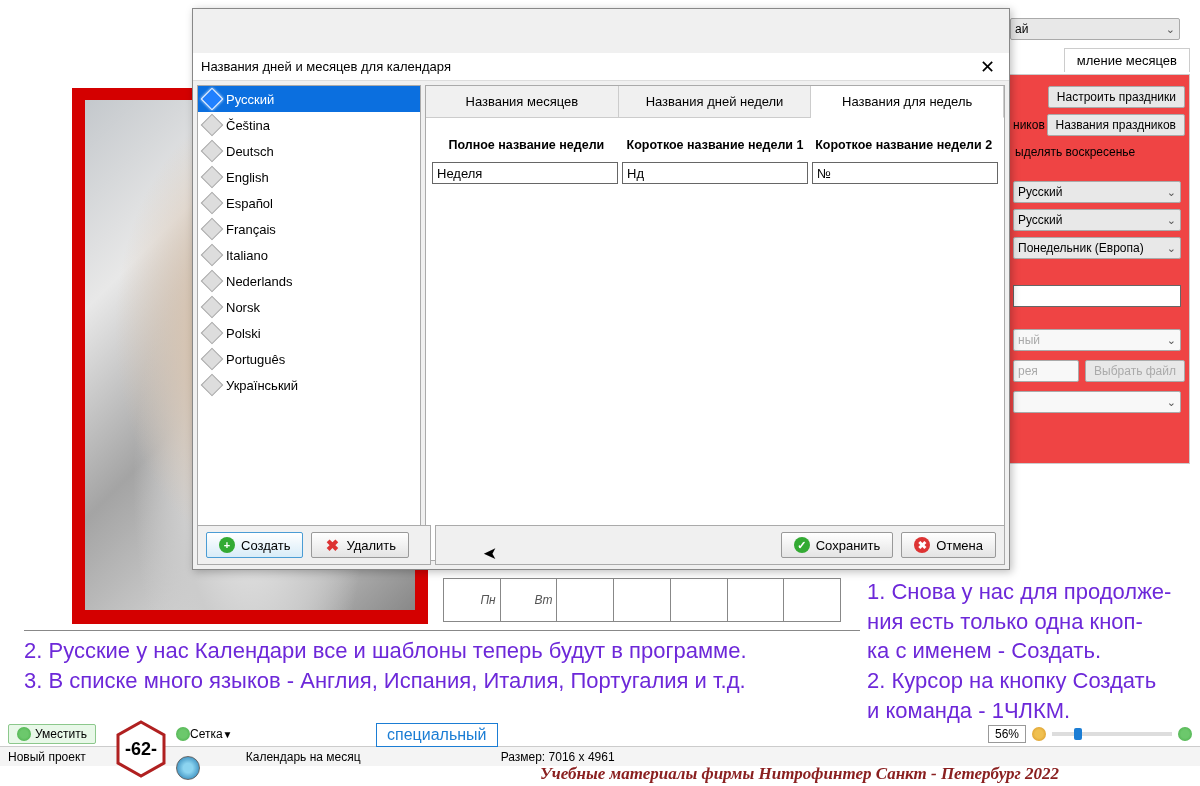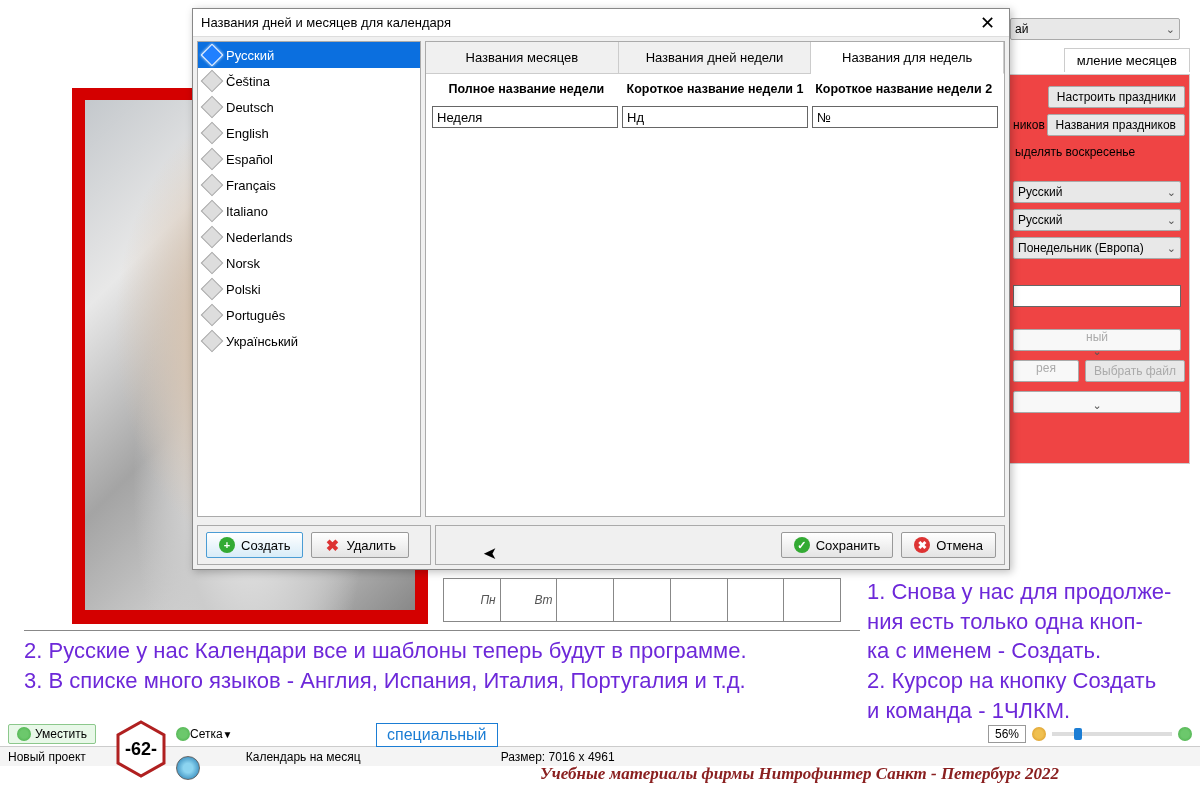--- a/index.html
+++ b/index.html
@@ -27,45 +27,45 @@
 
 .hex-badge { position: absolute; left: 112px; top: 720px; width: 58px; height: 58px; }
 .hex-badge svg { width: 58px; height: 58px; }
 .hex-text { position: absolute; left: 0; top: 0; width: 58px; height: 58px; display: flex; align-items: center; justify-content: center; font-weight: bold; font-size: 18px; }
 .globe-icon { position: absolute; left: 176px; top: 756px; width: 24px; height: 24px; background: radial-gradient(circle, #8cd4f0 30%, #4a9cc8 70%); border-radius: 50%; border: 1px solid #666; }
 
 .footer-text { position: absolute; left: 540px; top: 764px; font-family: Georgia, serif; font-size: 17px; font-weight: bold; font-style: italic; color: #8a2020; }
 
 .side-panel { position: absolute; right: 10px; top: 26px; width: 182px; height: 440px; background: #ef4444; border: 1px solid #ccc; padding: 4px; }
 .side-dropdown { width: 168px; height: 22px; background: #e8e8e8; border: 1px solid #aaa; border-radius: 2px; font-size: 12px; padding: 0 4px; margin-bottom: 6px; display: flex; align-items: center; justify-content: space-between; cursor: pointer; }
-.side-dropdown.light { background: #f8f8f8; color: #aaa; flex-direction: column; }
+.side-dropdown.light { background: #f8f8f8; color: #aaa; }
 .side-btn { background: #e8e8e8; border: 1px solid #aaa; border-radius: 2px; padding: 3px 8px; font-size: 12px; cursor: pointer; margin: 3px 0; display: block; }
 .side-check { font-size: 12px; padding: 6px 2px; }
 .side-tab { position: absolute; right: 10px; top: 48px; background: #fff; border: 1px solid #ccc; border-bottom: none; padding: 4px 12px; font-size: 13px; }
 .side-input { width: 168px; height: 22px; border: 1px solid #666; background: #fff; margin: 4px 0; }
 
 .cal-grid { position: absolute; left: 443px; top: 578px; width: 398px; height: 44px; border-collapse: collapse; }
 .cal-grid td { border: 1px solid #888; width: 56px; height: 22px; font-size: 12px; font-style: italic; text-align: right; padding-right: 4px; color: #555; }
 
 
 .dialog { position: absolute; left: 192px; top: 8px; width: 818px; height: 562px; background: #f0f0f0; border: 1px solid #888; box-shadow: 2px 2px 8px rgba(0,0,0,.25); }
-.dlg-title { height: 28px; background: #fff; border-bottom: 1px solid #ddd; display: flex; align-items: center; padding: 8px 8px; font-size: 13px; }
+.dlg-title { height: 28px; background: #fff; border-bottom: 1px solid #ddd; display: flex; align-items: center; padding: 8px 8px; font-size: 13px; margin-top: 44px; }
 .dlg-close { margin-left: auto; font-size: 18px; cursor: pointer; padding: 0 6px; }
 .dlg-body { display: flex; height: 484px; padding: 4px; gap: 4px; }
 .lang-panel { width: 234px; border: 1px solid #aaa; background: #fff; overflow-y: auto; }
 .lang-item { height: 26px; display: flex; align-items: center; gap: 6px; padding: 0 6px; font-size: 13px; cursor: pointer; }
 .lang-item.selected { background: #0b6fdf; color: #fff; }
 .lang-bullet { width: 16px; height: 16px; background: #ddd; border: 1px solid #aaa; transform: rotate(45deg); }
 .lang-item.selected .lang-bullet-sel { width: 16px; height: 16px; background: #2080ff; border: 1px solid #fff; transform: rotate(45deg); box-shadow: 0 0 3px #fff; }
 
 .content-panel { flex: 1; border: 1px solid #aaa; background: #fff; display: flex; flex-direction: column; }
 .tabs { display: flex; height: 32px; border-bottom: 1px solid #ccc; }
 .tab { flex: 1; display: flex; align-items: center; justify-content: center; font-size: 13px; background: #f0f0f0; border-right: 1px solid #ccc; cursor: pointer; }
 .tab.active { background: #fff; border-bottom: 1px solid #fff; margin-bottom: -1px; }
-.tab-content { padding: 4px 6px; }
+.tab-content { padding: 16px 6px; }
 .col-headers { display: flex; gap: 4px; font-size: 12.5px; font-weight: bold; padding: 4px 2px 10px; }
 .col-h { flex: 1; text-align: center; }
 .row-inputs { display: flex; gap: 4px; }
 .row-inputs input { flex: 1; height: 22px; border: 1px solid #666; padding: 0 4px; font-size: 13px; }
 
 .dlg-footer { position: absolute; left: 4px; right: 4px; bottom: 4px; height: 40px; display: flex; gap: 4px; }
 .foot-box { border: 1px solid #aaa; background: #f0f0f0; display: flex; align-items: center; padding: 0 8px; gap: 8px; }
 .foot-box.left { width: 234px; }
 .foot-box.right { flex: 1; justify-content: flex-end; }
 .dlg-btn { height: 26px; padding: 0 12px; background: linear-gradient(#fff, #e4e4e4); border: 1px solid #999; border-radius: 2px; font-size: 13px; display: flex; align-items: center; gap: 6px; cursor: pointer; }

